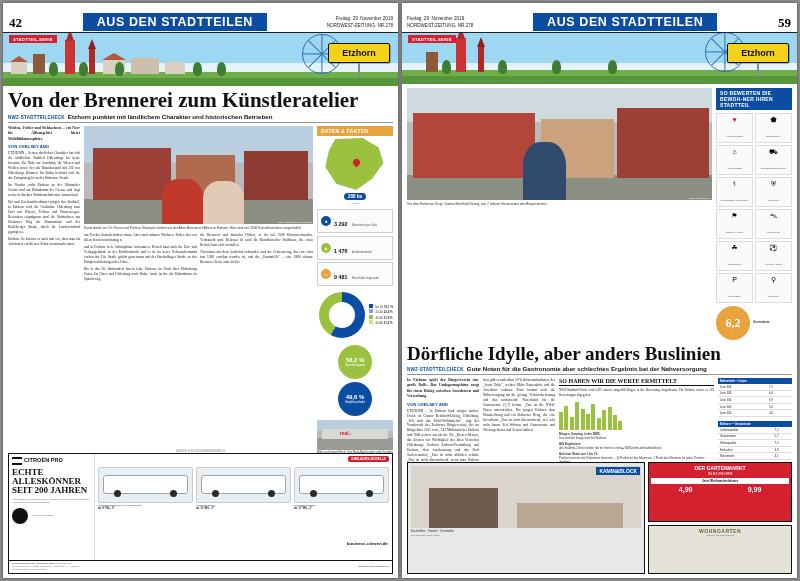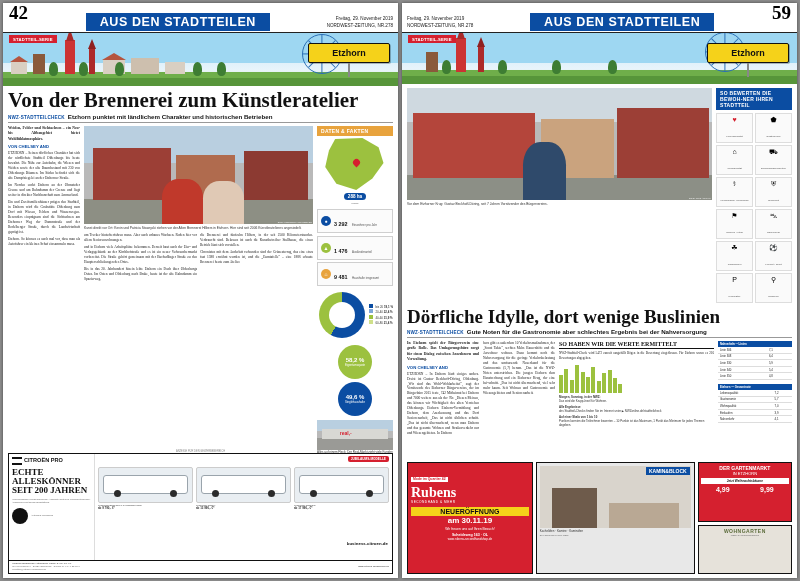--- a/index.html
+++ b/index.html
@@ -27,22 +27,22 @@
   }
   
   .masthead {
     position: relative;
     height: 30px;
     border-bottom: 1px solid #222;
     display: flex;
     align-items: flex-end;
   }
   .folio {
-    font-size: 19px; font-weight: bold;
-    padding: 0 6px 8px 6px;
+    font-size: 13px; font-weight: bold;
+    padding: 0 6px 1px 6px;
     font-family: "Liberation Serif", serif;
   }
   .mh-center {
     flex: 1;
     text-align: center;
     padding-bottom: 1px;
   }
   .mh-band {
     display: inline-block;
     background: #0b4da2;
@@ -106,21 +106,21 @@
   .b-roof{position:absolute;background:#b5553f;}
   .ferris{
     position:absolute; right:56px; bottom:12px; width:40px; height:40px;
     border:1.6px solid #2b6fb5; border-radius:50%;
   }
   .ferris:before{content:"";position:absolute;left:50%;top:0;bottom:0;width:1.2px;background:#2b6fb5;transform:translateX(-50%);}
   .ferris:after{content:"";position:absolute;top:50%;left:0;right:0;height:1.2px;background:#2b6fb5;transform:translateY(-50%);}
   .ferris .d{position:absolute;left:50%;top:50%;width:1.2px;height:100%;background:#2b6fb5;transform-origin:center;}
   .b-trees{position:absolute;left:0;right:0;bottom:10px;height:16px;}
   .b-tree{position:absolute;bottom:0;width:9px;height:14px;background:#3e7d33;border-radius:50% 50% 40% 40%;}
-  .sign-wrap { position:absolute; right:8px; top:10px; width:82px; }
+  .sign-wrap { position:absolute; right:8px; top:10px; width:62px; }
   .sign-yellow{
     background:#f5d21a; border:1.4px solid #111; border-radius:2px;
     color:#111; font-weight:bold; font-size:9px; text-align:center;
     padding:4px 2px; font-family:"Liberation Sans",sans-serif;
     box-shadow:1px 1px 0 rgba(0,0,0,.25);
   }
   .sign-pole{position:absolute;left:50%;top:100%;width:2px;height:14px;background:#888;transform:translateX(-50%);}
   .flag-red{
     position:absolute; left:6px; top:2px;
     background:#d5202f; color:#fff; font-size:4.2px; font-weight:bold;
@@ -580,25 +580,29 @@
           </div>
           <div class="icon-cell">
             <span class="gl">P</span>
             <span class="cl">Parkplätze</span>
           </div>
           <div class="icon-cell">
             <span class="gl">⚲</span>
             <span class="cl">Radwege</span>
           </div>
         </div>
+        <div style="display:flex;align-items:center;gap:3px;margin-top:3px;">
+          <div class="score-badge">6,2</div>
+          <div class="sm" style="font-weight:bold;">Gesamtnote</div>
+        </div>
       </div>
     </div>
 
     <div class="pad" style="padding-top:4px;">
-      <div class="headline h1b">Dörfliche Idylle, dort wenige Buslinien</div>
+      <div class="headline h1b">Dörfliche Idylle, aber anders Buslinien</div>
       <div style="display:flex;align-items:baseline;gap:3px;margin-top:2px;">
         <span class="kicker">NWZ-STADTTEILCHECK</span>
         <span class="subhead">Gute Noten für die Gastronomie aber schlechtes Ergebnis bei der Nahversorgung</span>
       </div>
       <div class="rule" style="margin-top:2px;"></div>
     </div>
 
     <div style="display:flex;gap:4px;padding:3px 5px 0 5px;">
       <div style="width:72px;">
         <div class="body-txt" style="font-size:3.8px;font-weight:bold;">In Etzhorn spielt der Bürgerverein eine große Rolle. Das Umlagerungsbüro sorgt für einen Dialog zwischen Anwohnern und Verwaltung.</div>
@@ -685,30 +689,20 @@
                 <td>Nahverkehr</td>
                 <td>4,1</td>
               </tr>
         </tbody>
           </table>
       </div>
     </div>
 
     <div style="position:absolute;left:5px;right:5px;bottom:4px;display:flex;gap:3px;height:112px;">
 
-      <div class="ad-box rubens" style="flex:1.25;padding:3px;">
-        <div style="font-size:3.4px;background:#fff;color:#d5202f;display:inline-block;padding:.5px 2px;font-weight:bold;">Mode im Quartier 42</div>
-        <div style="font-family:'Liberation Serif',serif;font-size:14px;font-weight:bold;line-height:1;margin-top:2px;">Rubens</div>
-        <div style="font-size:3.2px;letter-spacing:.5px;">SECONDHAND &amp; MEHR</div>
-        <div style="background:#f5d21a;color:#111;font-weight:bold;font-size:7px;text-align:center;margin-top:3px;padding:1px;">NEUERÖFFNUNG</div>
-        <div style="font-size:8px;font-weight:bold;text-align:center;">am 30.11.19</div>
-        <div style="font-size:3.4px;text-align:center;margin-top:2px;">Wir freuen uns auf Ihren Besuch!</div>
-        <div style="font-size:3.6px;font-weight:bold;text-align:center;margin-top:2px;">Scheideweg 163 · OL</div>
-        <div style="font-size:3px;text-align:center;">www.rubens-secondhandshop.de</div>
-      </div>
 
       <div class="ad-box kamablock" style="flex:1.6;padding:3px;position:relative;">
         <div class="photo" style="height:62px;">
           <div style="position:absolute;inset:0;background:#d9d4cc;"></div>
           <div style="position:absolute;left:8%;bottom:0;width:30%;height:64%;background:#6e5b4b;"></div>
           <div style="position:absolute;right:8%;bottom:0;width:46%;height:40%;background:#b9a894;"></div>
         </div>
         <div style="position:absolute;right:4px;top:4px;background:#0b4da2;color:#fff;font-size:5px;font-weight:bold;padding:1px 3px;">KAMIN&amp;BLOCK</div>
         <div class="sm" style="margin-top:2px;">Kachelöfen · Kamine · Kaminöfen</div>
         <div class="tiny">Der Ofenprofi in Ihrer Nähe</div>

